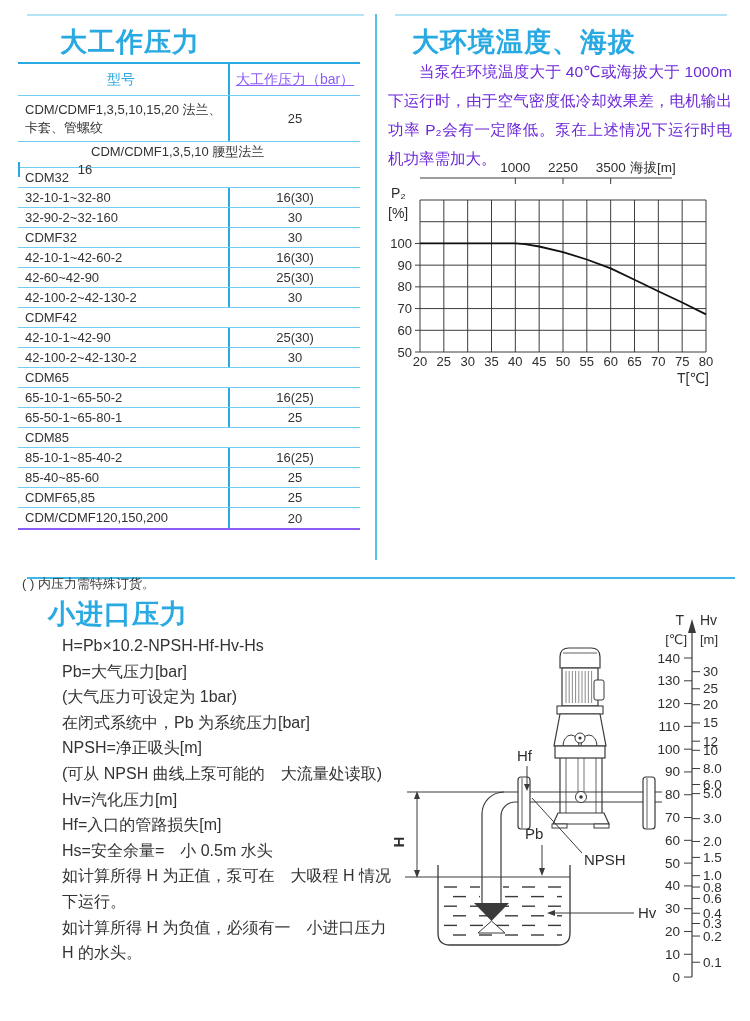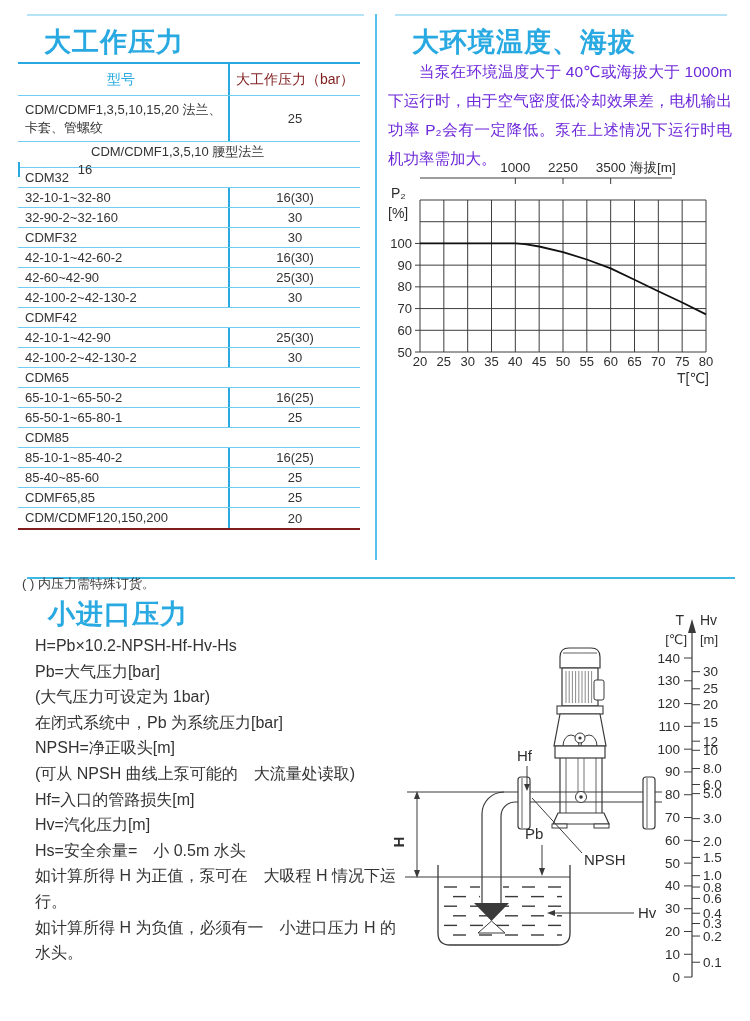--- a/index.html
+++ b/index.html
@@ -12,57 +12,57 @@
   .abs { position:absolute; }
   .rule-top { height:2px; background:#b5e4f7; }
   .v-divider { width:2px; background:#55c3ed; }
   .h-divider { height:2px; background:#3db9e8; }
   .section-title {
     color:#29a9e1; font-size:27px; font-weight:bold; letter-spacing:1px;
     white-space:nowrap;
   }
   
   .ptable { left:18px; top:62px; width:342px;
-    border-top:2px solid #29a9e1; border-bottom:2px solid #7f1d1d; }
+    border-top:2px solid #29a9e1; border-bottom:2px solid #8b5cf6; }
   .prow { display:flex; align-items:center; border-bottom:1px solid #6fcdf1;
     font-size:13px; }
   .prow:last-child { border-bottom:none; }
   .prow .c-model { width:210px; padding:1px 4px 1px 7px; line-height:1.35; }
   .prow .c-value { width:132px; text-align:center; border-left:2px solid #29a9e1;
     align-self:stretch; display:flex; align-items:center; justify-content:center; }
   .prow.h-row { height:32px; color:#29a9e1; font-size:14px; }
   .prow.h-row .c-model { text-align:center; padding-left:0; }
   .prow.tall { height:46px; }
   .prow.r2 { height:26px;flex-direction:column; }
   .prow.data { height:20px; }
   .prow.group { height:20px; }
   .footnote { left:22px; top:551px; font-size:13px; color:#3a3a3a;margin-top:24px; }
   
   .para { left:388px; top:57px; width:344px; font-size:15.5px; line-height:29px;
     text-indent:2em; color:#6d28d9; text-align:justify; }
   
   .btext { left:22px; top:633px; width:374px; font-size:16px; line-height:25.6px; color:#333; }
   .btext .intro { text-indent:2em; text-align:justify; }
-  .btext .fline { margin-left:13px; }
+  .btext .fline { margin-left:40px; }
   svg text { fill:#2e2e2e; }
 </style>
 </head>
 <body>
 
 <div class="abs rule-top" style="left:27px; top:14px; width:337px;"></div>
 <div class="abs rule-top" style="left:395px; top:14px; width:332px;"></div>
 <div class="abs v-divider" style="left:375px; top:14px; height:546px;"></div>
 <div class="abs h-divider" style="left:27px; top:577px; width:708px;"></div>
 
-<div class="abs section-title" style="left:44px; top:24px;">大工作压力</div>
+<div class="abs section-title" style="left:60px; top:24px;">大工作压力</div>
 
 <div class="abs ptable" id="pressure-table">
     <div class="prow h-row">
       <div class="c-model">型号</div>
-      <div class="c-value" style="color: #7f1d1d;">大工作压力（bar）</div>
+      <div class="c-value" style="color: #8b5cf6; text-decoration: underline;">大工作压力（bar）</div>
     </div>
     <div class="prow tall">
       <div class="c-model">CDM/CDMF1,3,5,10,15,20 法兰、卡套、管螺纹</div>
       <div class="c-value">25</div>
     </div>
     <div class="prow r2">
       <div class="c-model">CDM/CDMF1,3,5,10 腰型法兰</div>
       <div class="c-value">16</div>
     </div>
     <div class="prow group">
@@ -204,22 +204,22 @@
 
 <div class="abs section-title" style="left:48px; top:596px;">小进口压力</div>
 
 <div class="abs btext" id="bottom-text">
 <div class="fline">H=Pb×10.2-NPSH-Hf-Hv-Hs</div>
     <div class="fline">Pb=大气压力[bar]</div>
     <div class="fline">(大气压力可设定为 1bar)</div>
     <div class="fline">在闭式系统中，Pb 为系统压力[bar]</div>
     <div class="fline">NPSH=净正吸头[m]</div>
     <div class="fline">(可从 NPSH 曲线上泵可能的　大流量处读取)</div>
+    <div class="fline">Hv=汽化压力[m]</div>
     <div class="fline">Hf=入口的管路损失[m]</div>
-    <div class="fline">Hv=汽化压力[m]</div>
     <div class="fline">Hs=安全余量=　小 0.5m 水头</div>
     <div class="fline">如计算所得 H 为正值，泵可在　大吸程 H 情况下运行。</div>
     <div class="fline">如计算所得 H 为负值，必须有一　小进口压力 H 的水头。</div>
   </div>
 
 <svg class="abs" id="diagram-svg" style="left:390px; top:595px;" width="360" height="422" viewBox="0 0 360 422">
     <path d="M48,270 L48,338 Q48,350 60,350 L168,350 Q180,350 180,338 L180,270" fill="none" stroke="#3a3a3a" stroke-width="1.3"></path>
     <line x1="15" y1="282" x2="180" y2="282" stroke="#3a3a3a" stroke-width="1"></line>
     <line x1="54" y1="292" x2="67" y2="292" stroke="#3a3a3a" stroke-width="1.4"></line>
     <line x1="80" y1="292" x2="93" y2="292" stroke="#3a3a3a" stroke-width="1.4"></line>

